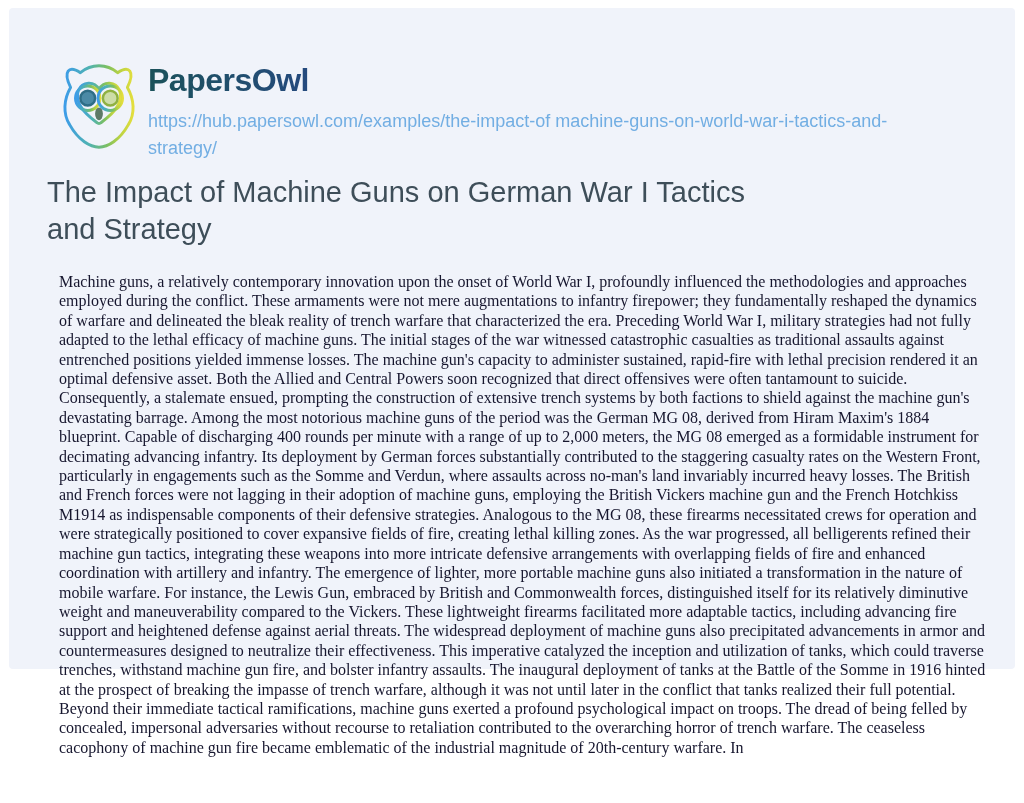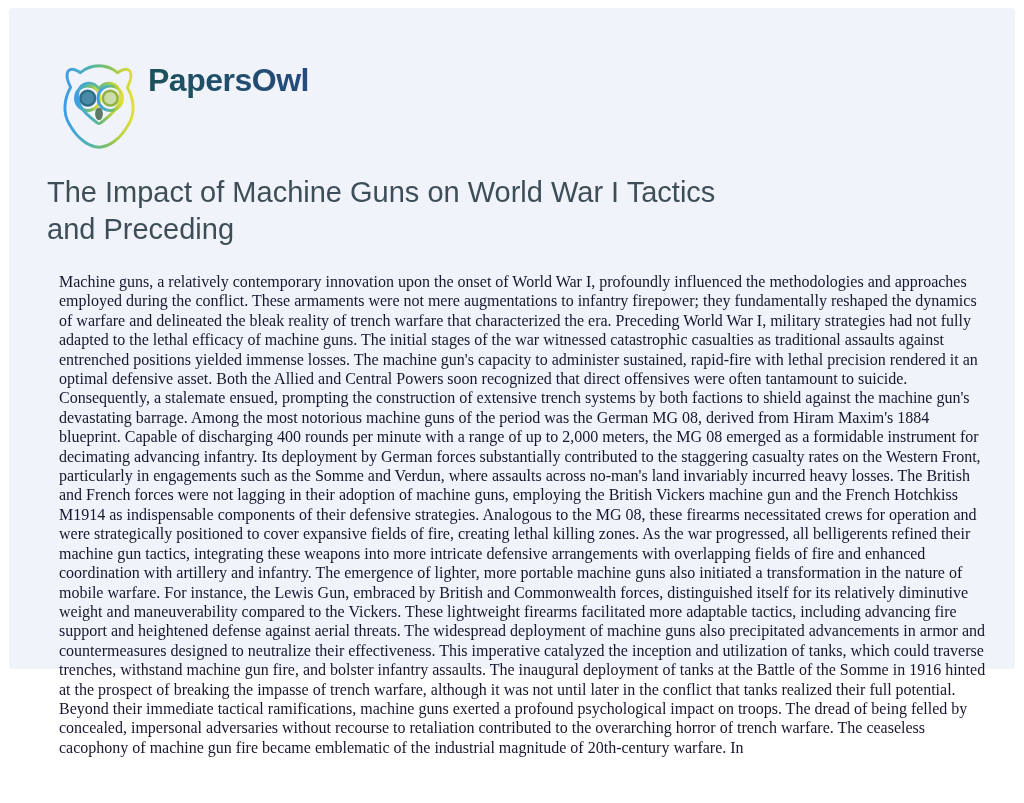--- a/index.html
+++ b/index.html
@@ -100,18 +100,19 @@
         <circle cx="61.5" cy="41" r="12.5"></circle>
       </g>
       <circle cx="38.5" cy="41" r="7.5" fill="#4b8aa6" stroke="#2e6d86" stroke-width="2.5"></circle>
       <circle cx="61.5" cy="41" r="7.5" fill="#cddda8" stroke="#8fb141" stroke-width="2.5"></circle>
       <ellipse cx="50" cy="57" rx="4" ry="6.5" fill="#5d7a67"></ellipse>
     </svg>
   </div>
 
   <div class="brand">PapersOwl</div>
 
+  <a class="url" href="#">https://hub.papersowl.com/examples/the-impact-of machine-guns-on-world-war-i-tactics-and-strategy/</a>
 
-  <h1 class="title">The Impact of Machine Guns on World War I Tactics and Preceding</h1>
+  <h1 class="title">The Impact of Machine Guns on German War I Tactics and Strategy</h1>
 
   <p class="body-text">Machine guns, a relatively contemporary innovation upon the onset of World War I, profoundly influenced the methodologies and approaches employed during the conflict. These armaments were not mere augmentations to infantry firepower; they fundamentally reshaped the dynamics of warfare and delineated the bleak reality of trench warfare that characterized the era. Preceding World War I, military strategies had not fully adapted to the lethal efficacy of machine guns. The initial stages of the war witnessed catastrophic casualties as traditional assaults against entrenched positions yielded immense losses. The machine gun's capacity to administer sustained, rapid-fire with lethal precision rendered it an optimal defensive asset. Both the Allied and Central Powers soon recognized that direct offensives were often tantamount to suicide. Consequently, a stalemate ensued, prompting the construction of extensive trench systems by both factions to shield against the machine gun's devastating barrage. Among the most notorious machine guns of the period was the German MG 08, derived from Hiram Maxim's 1884 blueprint. Capable of discharging 400 rounds per minute with a range of up to 2,000 meters, the MG 08 emerged as a formidable instrument for decimating advancing infantry. Its deployment by German forces substantially contributed to the staggering casualty rates on the Western Front, particularly in engagements such as the Somme and Verdun, where assaults across no-man's land invariably incurred heavy losses. The British and French forces were not lagging in their adoption of machine guns, employing the British Vickers machine gun and the French Hotchkiss M1914 as indispensable components of their defensive strategies. Analogous to the MG 08, these firearms necessitated crews for operation and were strategically positioned to cover expansive fields of fire, creating lethal killing zones. As the war progressed, all belligerents refined their machine gun tactics, integrating these weapons into more intricate defensive arrangements with overlapping fields of fire and enhanced coordination with artillery and infantry. The emergence of lighter, more portable machine guns also initiated a transformation in the nature of mobile warfare. For instance, the Lewis Gun, embraced by British and Commonwealth forces, distinguished itself for its relatively diminutive weight and maneuverability compared to the Vickers. These lightweight firearms facilitated more adaptable tactics, including advancing fire support and heightened defense against aerial threats. The widespread deployment of machine guns also precipitated advancements in armor and countermeasures designed to neutralize their effectiveness. This imperative catalyzed the inception and utilization of tanks, which could traverse trenches, withstand machine gun fire, and bolster infantry assaults. The inaugural deployment of tanks at the Battle of the Somme in 1916 hinted at the prospect of breaking the impasse of trench warfare, although it was not until later in the conflict that tanks realized their full potential. Beyond their immediate tactical ramifications, machine guns exerted a profound psychological impact on troops. The dread of being felled by concealed, impersonal adversaries without recourse to retaliation contributed to the overarching horror of trench warfare. The ceaseless cacophony of machine gun fire became emblematic of the industrial magnitude of 20th-century warfare. In</p>
 
 </div>
 
 </body></html>

